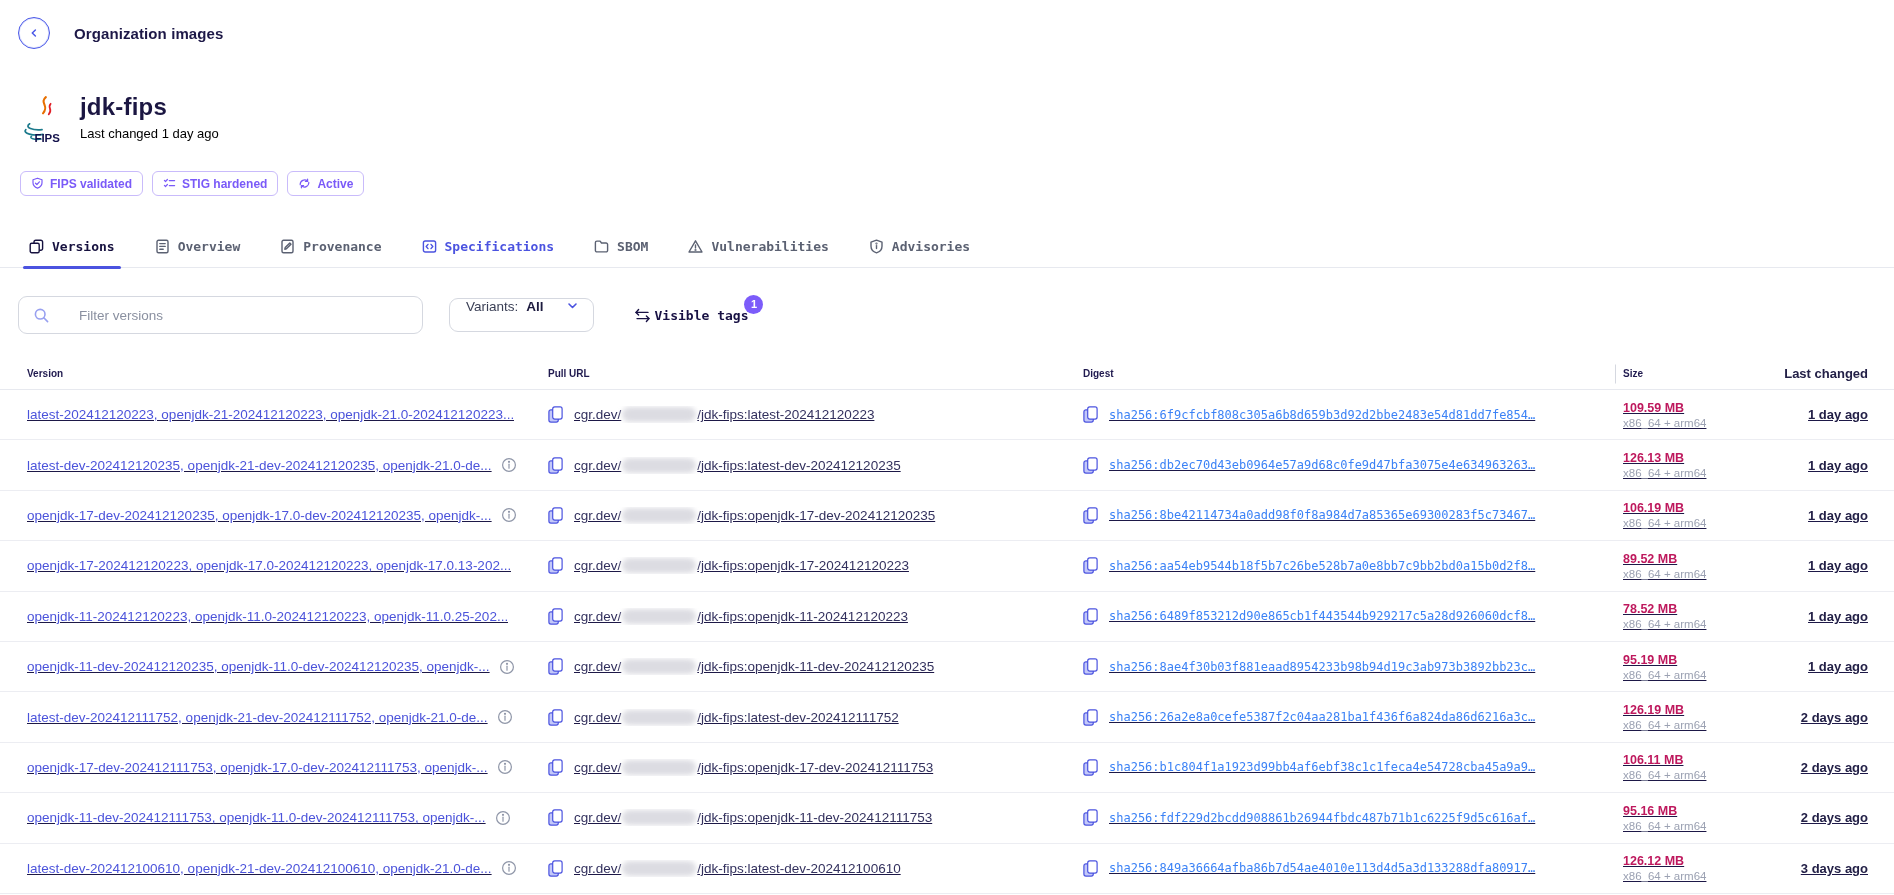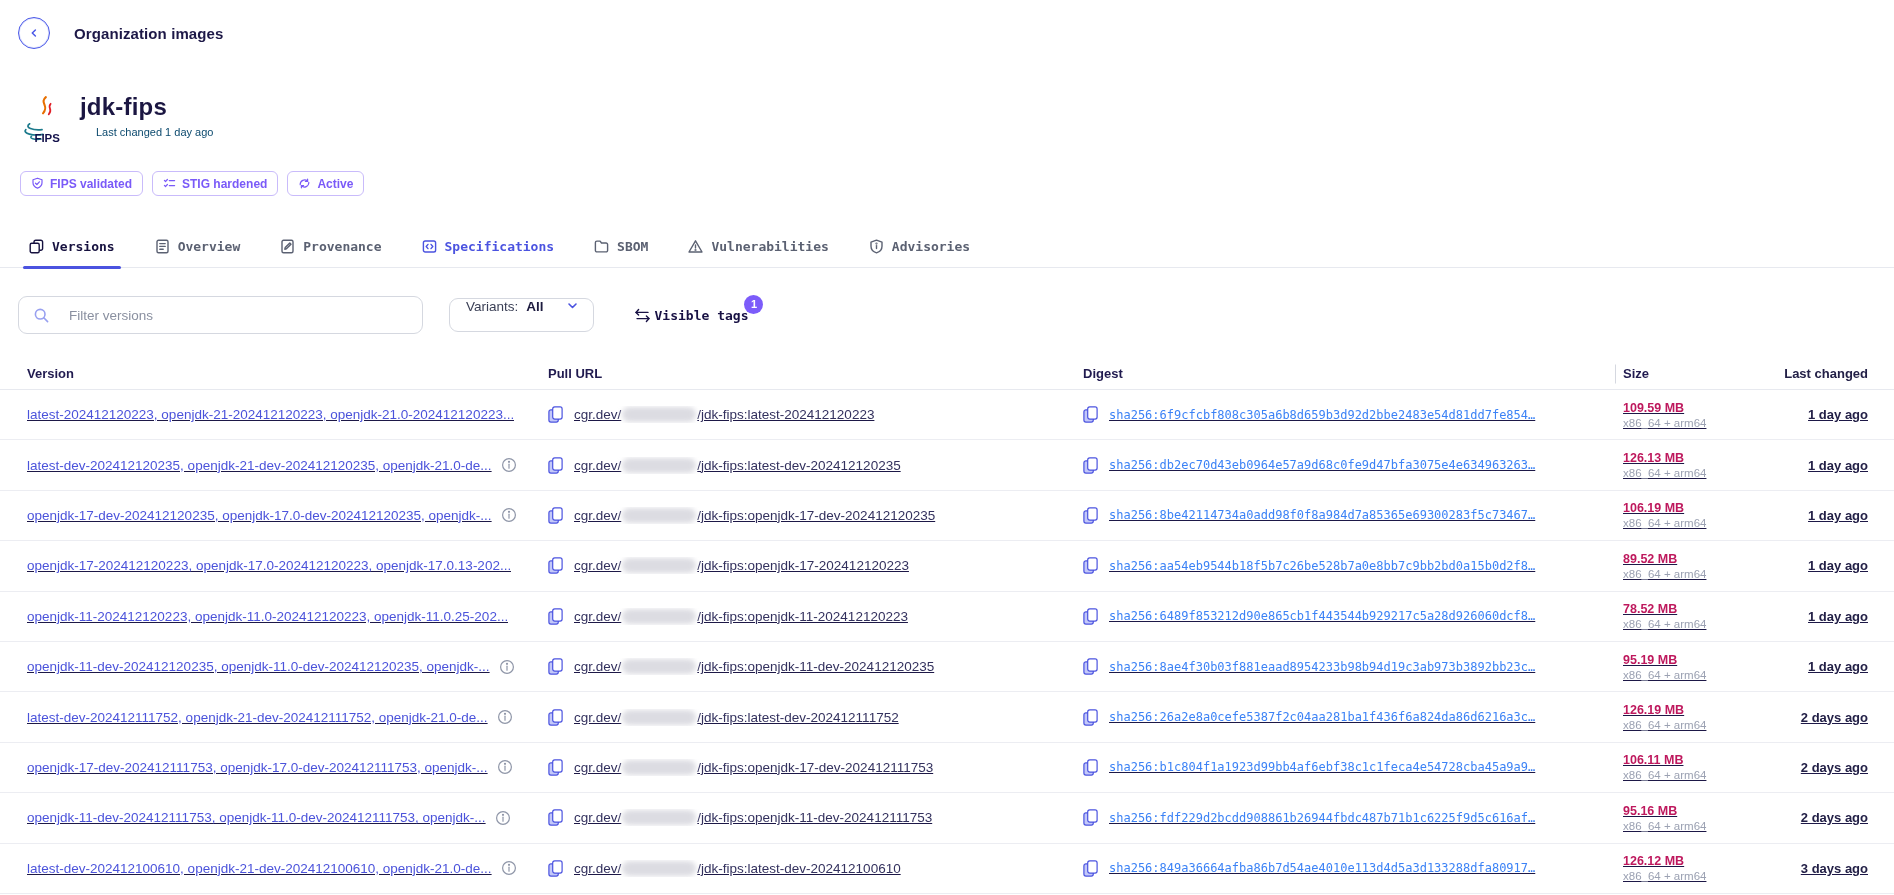--- a/index.html
+++ b/index.html
@@ -14,21 +14,21 @@
     width:32px; height:32px; border-radius:50%; background:#fff;
     border:1.6px solid #4a58e8; display:flex; align-items:center; justify-content:center;
     cursor:pointer; box-shadow:0 0 0 1px #dfe3fd inset;
   }
   .topbar-title { font-size:15px; font-weight:700; color:#1d1847; letter-spacing:.1px; }
 
   
   .image-head { display:flex; align-items:flex-start; gap:16px; padding:44px 0 0 22px; }
   .logo { width:42px; height:50px; flex:0 0 auto; margin-top:2px; }
   .image-name { font-size:24px; font-weight:600; color:#1b1642; letter-spacing:.2px; }
-  .image-sub { font-size:11px; color:#0c4a6e; margin-top:5px;margin-left:16px; }
+  .image-sub { font-size:13px; color:#000000; margin-top:5px; }
 
   
   .badges { display:flex; gap:9px; padding:26px 0 0 20px; }
   .badge {
     display:inline-flex; align-items:center; gap:6px; height:25px; padding:0 10px;
     border:1px solid #c9bbfb; border-radius:6px; color:#7a5af8;
     font-size:12px; font-weight:700;
   }
   .badge svg { flex:0 0 auto; }
 
@@ -46,21 +46,21 @@
   .tab--active { color:#16113f; }
   .tab--active::after {
     content:""; position:absolute; left:-4px; right:-4px; bottom:-2px; height:3px;
     background:#4b53e0; border-radius:2px;
   }
   .tab--highlight { color:#4b53e0; }
 
   
   .filter-row { display:flex; align-items:center; padding:28px 0 0 18px; gap:26px; }
   .search {
-    display:flex; align-items:center; gap:19px; width:405px; height:38px;
+    display:flex; align-items:center; gap:29px; width:405px; height:38px;
     border:1px solid #d5d8e0; border-radius:9px; padding:4px 14px; background:#fff;
   }
   .search input {
     border:none; outline:none; flex:1; font-size:13.5px; color:#2a2450;
     font-family:"Liberation Sans", sans-serif; background:transparent;
   }
   .search input::placeholder { color:#8a90a0; }
   .variants {
     display:flex; align-items:flex-start; gap:8px; height:34px; padding:0 14px 0 16px;
     border:1px solid #d5d8e0; border-radius:9px; font-size:13.5px; color:#3a3f55; cursor:pointer;
@@ -74,21 +74,21 @@
   .count-badge {
     position:absolute; top:-13px; right:-15px; width:19px; height:19px; border-radius:50%;
     background:#7c5cfa; color:#fff; font-size:11px; font-weight:700;
     display:flex; align-items:center; justify-content:center;
     font-family:"Liberation Sans", sans-serif;
   }
 
   
   .table { margin-top:24px; }
   .thead { display:flex; align-items:center; height:32px; border-bottom:1px solid #e7e9ef; }
-  .th { position:relative; font-size:13px; font-weight:700; color:#201a4f; }
+  .th { position:relative; font-size:10px; font-weight:700; color:#201a4f; }
   .th--tick::before {
     content:""; position:absolute; left:-8px; top:50%; transform:translateY(-50%);
     width:1px; height:19px; background:#d5d8e0;
   }
   .tr { display:flex; align-items:center; height:50.4px; border-bottom:1px solid #ecedf2;text-decoration:underline; }
   .c { overflow:hidden; white-space:nowrap; }
   .c-version { flex:0 0 548px; padding-left:27px; padding-right:8px; display:flex; align-items:center; gap:9px; }
   .c-pull    { flex:0 0 535px; display:flex; align-items:center; gap:11px; padding-right:10px; }
   .c-digest  { flex:0 0 540px; display:flex; align-items:center; gap:11px; padding-right:14px; }
   .c-size    { flex:0 0 92px; display:flex; flex-direction:column; justify-content:center; gap:2px; overflow:visible; }

